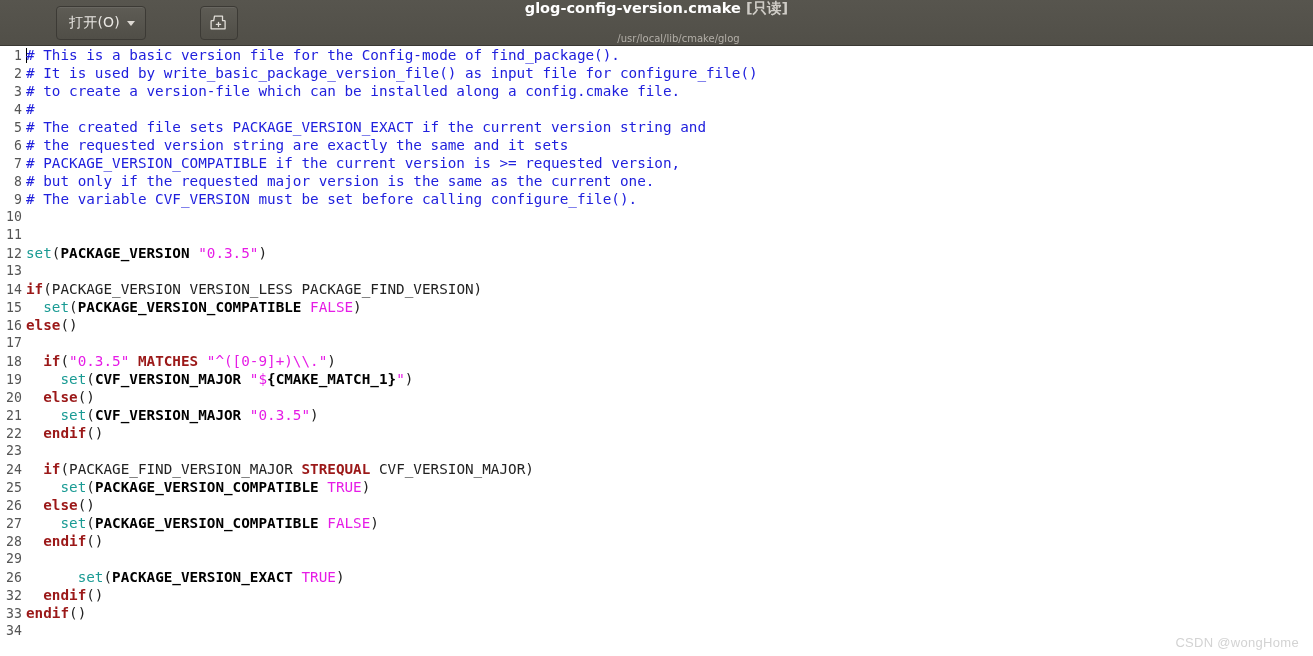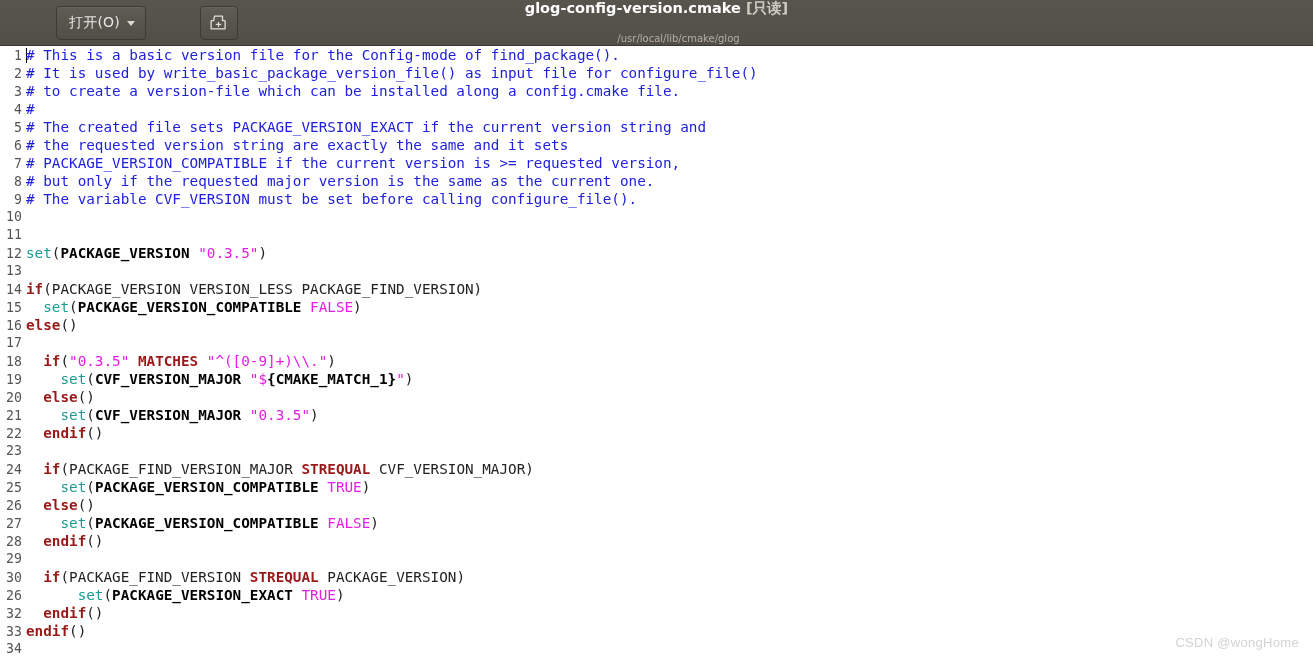--- a/index.html
+++ b/index.html
@@ -207,20 +207,19 @@
       <div class="code-line"><div class="gutter">20</div><div class="src"><span class="c-plain">  </span><span class="c-kw">else</span><span class="c-plain">()</span></div></div>
       <div class="code-line"><div class="gutter">21</div><div class="src"><span class="c-plain">    </span><span class="c-cmd">set</span><span class="c-punc">(</span><span class="c-var">CVF_VERSION_MAJOR</span><span class="c-plain"> </span><span class="c-str">"0.3.5"</span><span class="c-punc">)</span></div></div>
       <div class="code-line"><div class="gutter">22</div><div class="src"><span class="c-plain">  </span><span class="c-kw">endif</span><span class="c-plain">()</span></div></div>
       <div class="code-line"><div class="gutter">23</div><div class="src"></div></div>
       <div class="code-line"><div class="gutter">24</div><div class="src"><span class="c-plain">  </span><span class="c-kw">if</span><span class="c-plain">(PACKAGE_FIND_VERSION_MAJOR </span><span class="c-kw">STREQUAL</span><span class="c-plain"> CVF_VERSION_MAJOR)</span></div></div>
       <div class="code-line"><div class="gutter">25</div><div class="src"><span class="c-plain">    </span><span class="c-cmd">set</span><span class="c-punc">(</span><span class="c-var">PACKAGE_VERSION_COMPATIBLE</span><span class="c-plain"> </span><span class="c-const">TRUE</span><span class="c-punc">)</span></div></div>
       <div class="code-line"><div class="gutter">26</div><div class="src"><span class="c-plain">  </span><span class="c-kw">else</span><span class="c-plain">()</span></div></div>
       <div class="code-line"><div class="gutter">27</div><div class="src"><span class="c-plain">    </span><span class="c-cmd">set</span><span class="c-punc">(</span><span class="c-var">PACKAGE_VERSION_COMPATIBLE</span><span class="c-plain"> </span><span class="c-const">FALSE</span><span class="c-punc">)</span></div></div>
       <div class="code-line"><div class="gutter">28</div><div class="src"><span class="c-plain">  </span><span class="c-kw">endif</span><span class="c-plain">()</span></div></div>
       <div class="code-line"><div class="gutter">29</div><div class="src"></div></div>
-      <div class="code-line"><div class="gutter">30</div><div class="src"><span class="c-plain">  </span><span class="c-kw">if</span><span class="c-plain">(PACKAGE_FIND_VERSION </span><span class="c-kw">STREQUAL</span><span class="c-plain"> PACKAGE_VERSION)</span></div></div>
       <div class="code-line"><div class="gutter">26</div><div class="src"><span class="c-plain">      </span><span class="c-cmd">set</span><span class="c-punc">(</span><span class="c-var">PACKAGE_VERSION_EXACT</span><span class="c-plain"> </span><span class="c-const">TRUE</span><span class="c-punc">)</span></div></div>
       <div class="code-line"><div class="gutter">32</div><div class="src"><span class="c-plain">  </span><span class="c-kw">endif</span><span class="c-plain">()</span></div></div>
       <div class="code-line"><div class="gutter">33</div><div class="src"><span class="c-kw">endif</span><span class="c-plain">()</span></div></div>
       <div class="code-line"><div class="gutter">34</div><div class="src"></div></div>
     </div>
   <div class="watermark">CSDN @wongHome</div>
 </div>
 
 </body></html>

